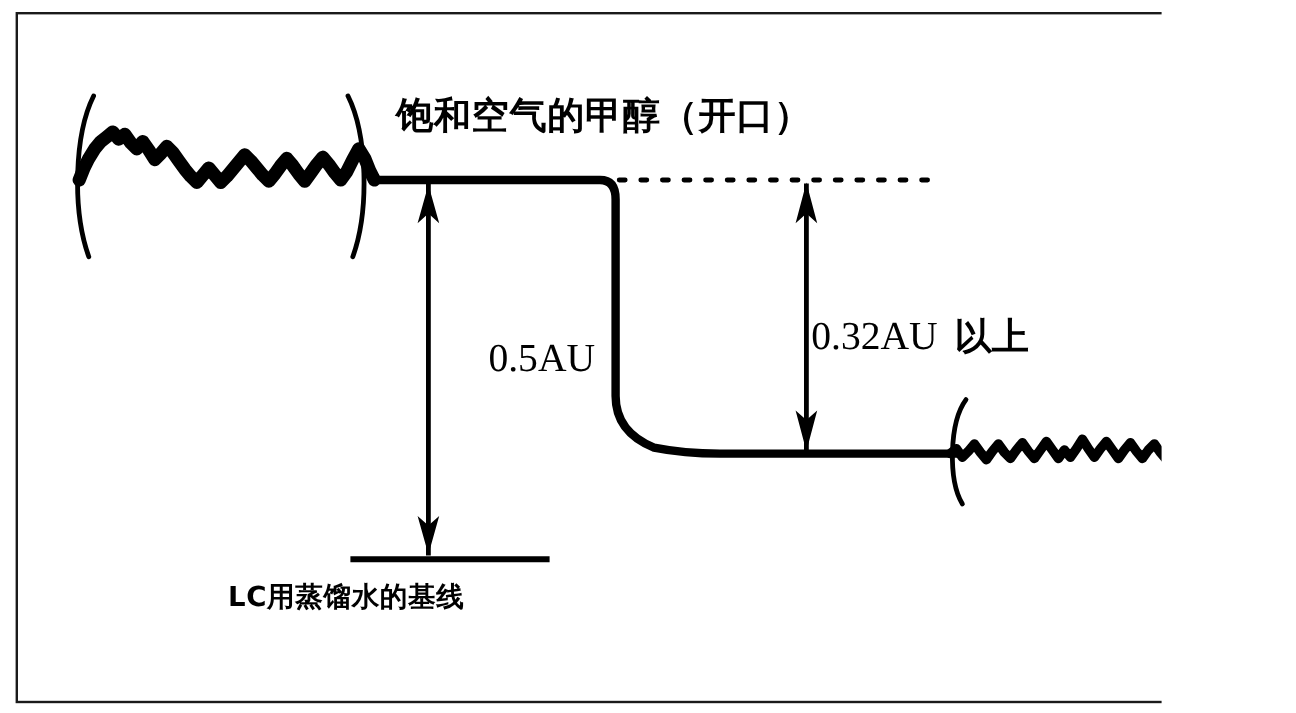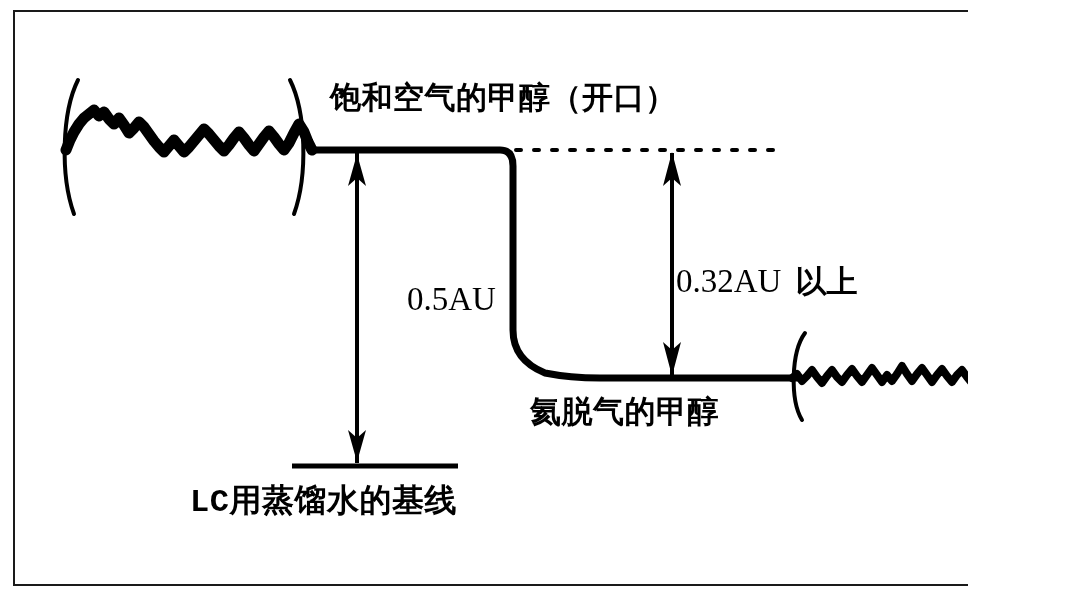--- a/index.html
+++ b/index.html
@@ -52,23 +52,22 @@
   }
   #label-lower-plateau {
     left: 530px;
     top: 396px;
     font-size: 31px;
     letter-spacing: 0.5px;
   }
   #label-baseline {
     left: 190px;
     top: 487px;
-    font-size: 32px;
+    font-size: 23px;
     letter-spacing: 0.5px;
-    font-family: Liberation Mono, monospace;
   }
   #label-left-measure {
     left: 371px;
     top: 283px;
     font-size: 33px;
     margin-left: 36px;
   }
   #label-right-measure {
     left: 676px;
     top: 241px;
@@ -132,21 +131,20 @@
     <g>
       <line x1="672" y1="153" x2="672" y2="375" stroke="#000000" stroke-width="4"></line>
       <polygon points="672,152 663,186 672,178 681,186" fill="#000000"></polygon>
       <polygon points="672,376 663,342 672,350 681,342" fill="#000000"></polygon>
     </g>
 
   </svg>
 
   <div class="label label-cjk" id="label-top">饱和空气的甲醇（开口）</div>
 
-  <div class="label label-cjk" id="label-lower-plateau">氦脱气的甲醇</div>
 
   <div class="label label-cjk" id="label-baseline">LC用蒸馏水的基线</div>
 
   <div class="label label-serif" id="label-left-measure">0.5AU</div>
 
   <div class="label label-serif" id="label-right-measure"><span>0.32AU</span><span class="suffix">以上</span></div>
 
 </div>
 
 </body></html>

